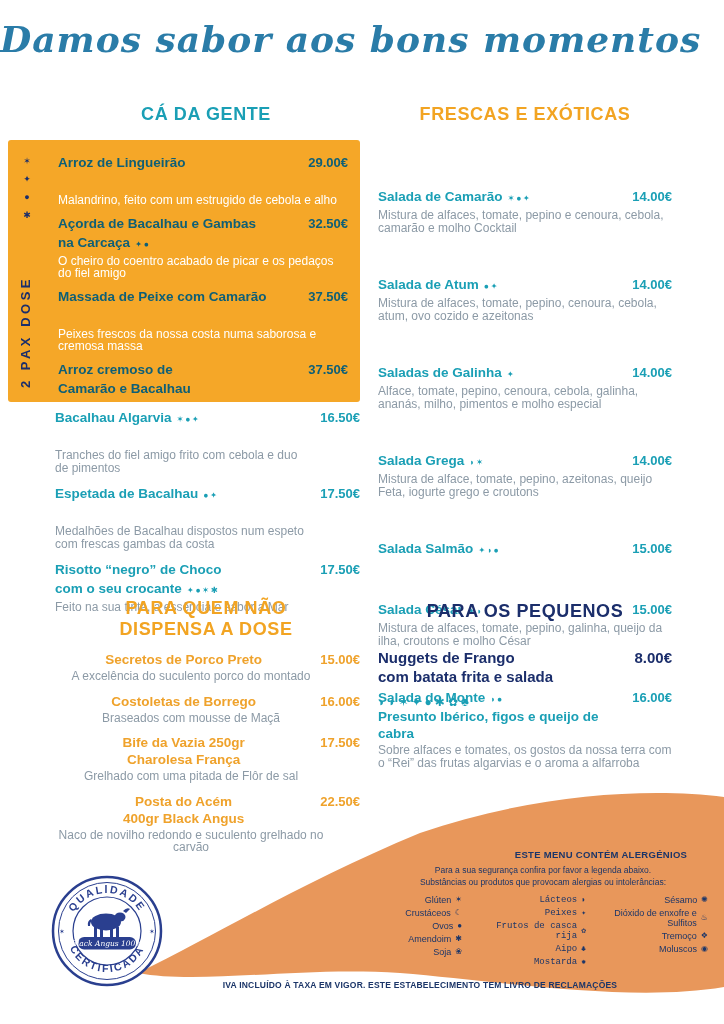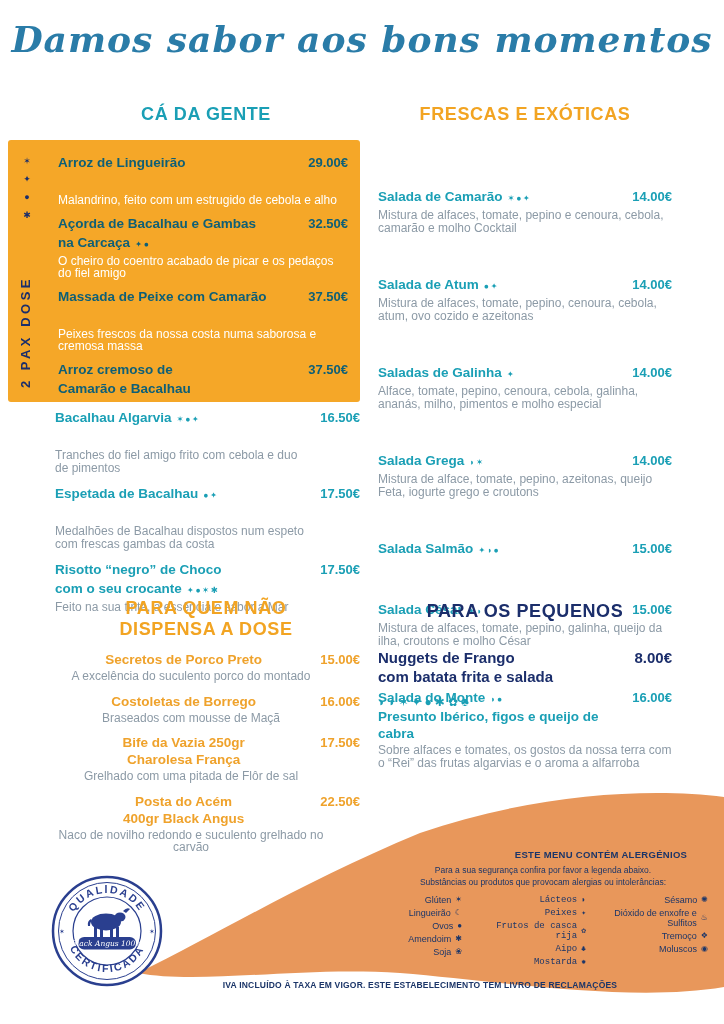--- a/index.html
+++ b/index.html
@@ -1,20 +1,20 @@
 <!DOCTYPE html>
 <html><head>
 <meta charset="utf-8">
 <style>
   html,body{margin:0;padding:0;background:#e9e9e9;}
   .page{position:relative;width:724px;height:1024px;background:#ffffff;overflow:hidden;
         font-family:"Liberation Sans","DejaVu Sans",sans-serif;margin:0 auto;}
 
   
-  .tagline{position:absolute;left:0;top:18px;width:100%;text-align:center;
+  .tagline{position:absolute;left:0;top:18px;width:100%;text-align:left;
            font-family:"DejaVu Serif","Liberation Serif",serif;font-style:italic;font-weight:700;
            font-size:36px;letter-spacing:1px;color:#2A7CA8;}
 
   
   .heading{position:absolute;font-size:18px;font-weight:700;letter-spacing:.6px;text-align:center;}
   #h-ca{left:55px;top:104px;width:302px;color:#1A9FB5;}
   #h-frescas{left:378px;top:104px;width:294px;color:#F2A422;}
   #h-carne{left:55px;top:598px;width:302px;color:#F2A422;line-height:21px;}
   #h-pequenos{left:378px;top:601px;width:294px;color:#1B2E6B;}
 
@@ -318,21 +318,21 @@
   <div class="alg-line" id="alg-line1">Para a sua segurança confira por favor a legenda abaixo.</div>
   <div class="alg-line" id="alg-line2">Substâncias ou produtos que provocam alergias ou intolerâncias:</div>
 
   <div class="alg-cols">
     <div class="alg-col c1">
       <div class="al-row">
           <span>Glúten</span>
           <span class="al-ic">✶</span>
         </div>
       <div class="al-row">
-          <span>Lingueirão</span>
+          <span>Crustáceos</span>
           <span class="al-ic">☾</span>
         </div>
       <div class="al-row">
           <span>Ovos</span>
           <span class="al-ic">●</span>
         </div>
       <div class="al-row">
           <span>Amendoim</span>
           <span class="al-ic">✱</span>
         </div>

